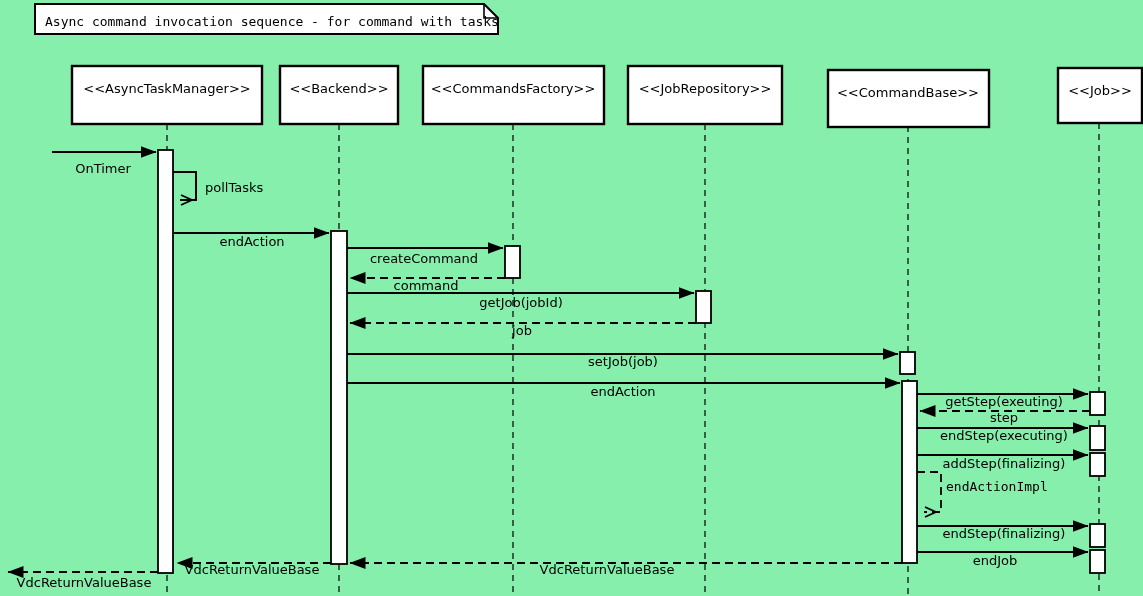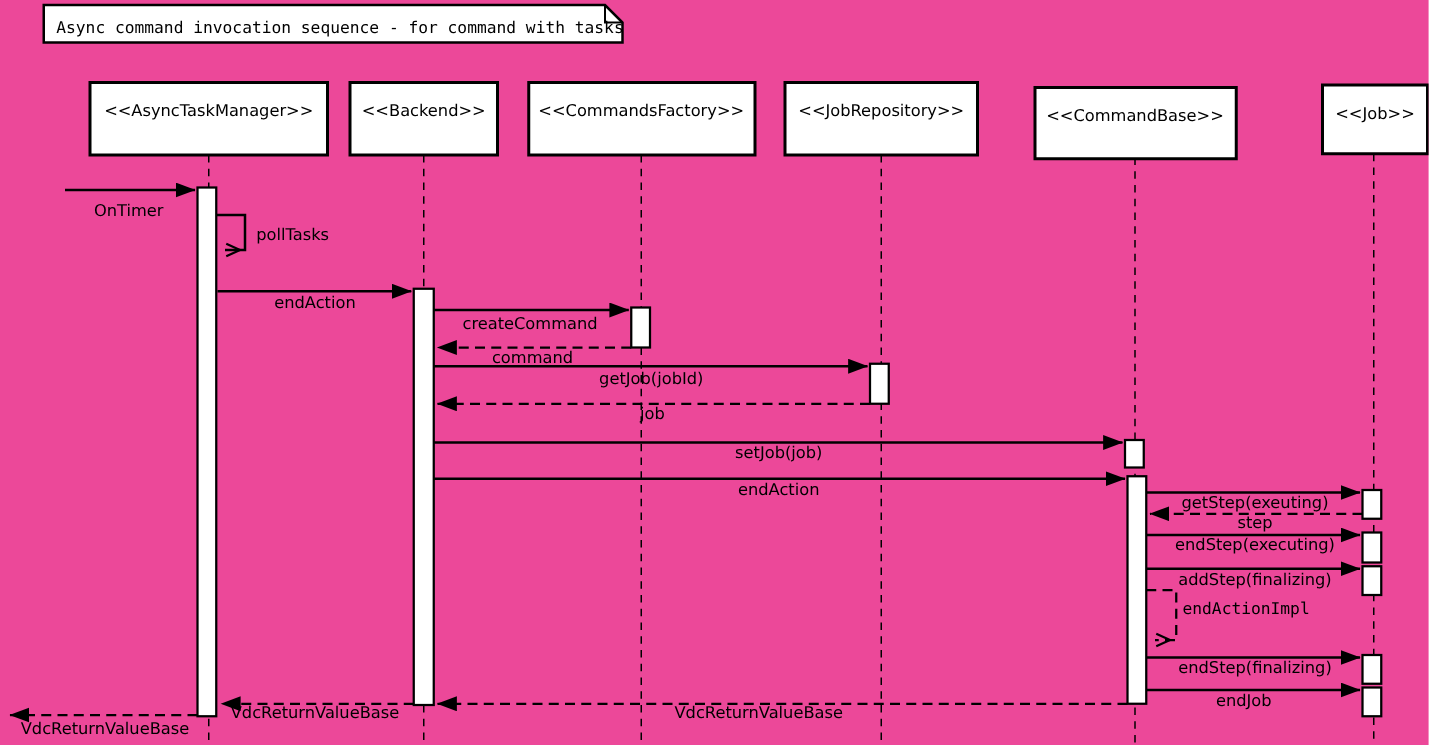--- a/index.html
+++ b/index.html
@@ -1,16 +1,16 @@
 <!DOCTYPE html>
 <html><head>
 <meta charset="utf-8">
 <style>
   html,body { margin:0; padding:0; background:#ffffff; }
-  #stage { position:relative; width:1143px; height:596px; background:#ec4899; overflow:hidden; }
+  #stage { position:relative; width:1143px; height:596px; background:#86efac; overflow:hidden; }
   svg { display:block; }
   .lbl  { font-family:"DejaVu Sans","Liberation Sans",sans-serif; font-size:13px; fill:#000; }
   .mono { font-family:"DejaVu Sans Mono","Liberation Mono",monospace; font-size:13px; fill:#000; }
   .hdr  { font-family:"DejaVu Sans","Liberation Sans",sans-serif; font-size:13px; fill:#000; }
   .solidline  { stroke:#000; stroke-width:2; fill:none; }
   .dashline   { stroke:#000; stroke-width:1.8; stroke-dasharray:8 5; fill:none; }
   .lifeline   { stroke:#000; stroke-width:1.2; stroke-dasharray:6 5; fill:none; }
   .box        { fill:#fff; stroke:#000; stroke-width:2.4; }
   .bar        { fill:#fff; stroke:#000; stroke-width:1.8; }
   .note       { fill:#fff; stroke:#000; stroke-width:2; }

